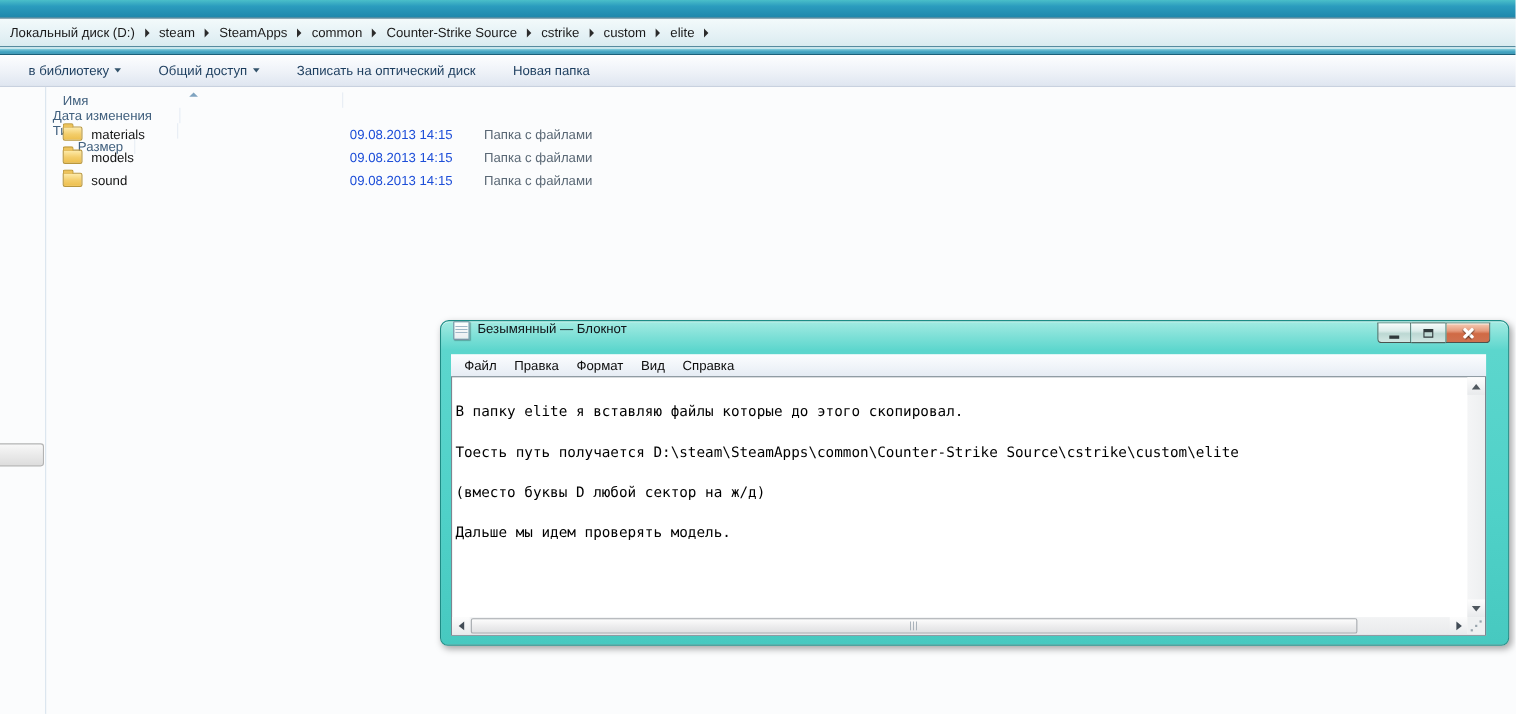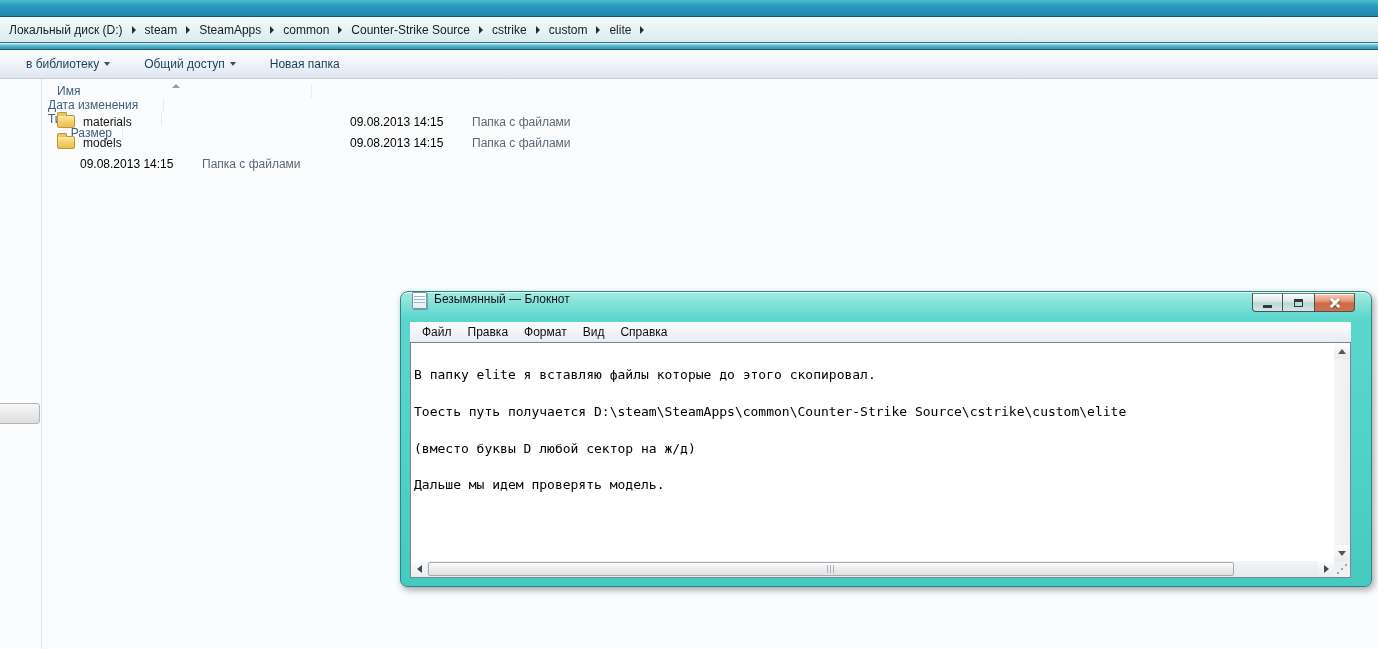--- a/index.html
+++ b/index.html
@@ -40,21 +40,21 @@
   .fh-name{width:270px;padding-left:15px;}
   .fh-date{width:122px;}
   .fh-type{width:120px;}
   .fh-size{width:81px;justify-content:flex-end;padding-right:10px;}
   .sortarrow{position:absolute;left:130px;top:0;width:0;height:0;border-bottom:4px solid #7fa3c0;
       border-left:4px solid transparent;border-right:4px solid transparent;}
   .filerows{position:absolute;left:42px;top:111px;font-size:12px;}
   .frow{display:flex;height:21px;align-items:center;cursor:default;}
   .fc{box-sizing:border-box;padding-left:6px;}
   .fc-name{width:270px;display:flex;align-items:center;gap:8px;padding-left:15px;color:#141414;}
-  .fc-date{width:122px;color:#000000;margin-left:32px;}
+  .fc-date{width:122px;color:#1d4ed8;}
   .fc-type{width:120px;color:#5a6875;}
   .fc-size{width:81px;color:#5a6875;}
   .folder{width:18px;height:13px;position:relative;flex:0 0 auto;
       background:linear-gradient(180deg,#fdeaa9,#f3cd6a 55%,#edbf4e);
       border:1px solid #b9973d;border-radius:1px 2px 2px 2px;box-sizing:border-box;}
   .folder::before{content:"";position:absolute;top:-4px;left:-1px;width:8px;height:3px;
       background:#edc35c;border:1px solid #b9973d;border-bottom:none;border-radius:2px 2px 0 0;}
 
   
   .notepad{position:absolute;left:400px;top:291px;width:972px;height:296px;box-sizing:border-box;
@@ -155,20 +155,23 @@
     <div class="toolbar">
       <div class="tb-item">
         <span>в библиотеку</span>
         <i class="dd"></i>
       </div>
       <div class="tb-item">
         <span>Общий доступ</span>
         <i class="dd"></i>
       </div>
       <div class="tb-item">
+        <span>Записать на оптический диск</span>
+      </div>
+      <div class="tb-item">
         <span>Новая папка</span>
       </div>
     </div>
 
     <div class="navsep"></div>
     <div class="navthumb"></div>
 
     <div class="filehead">
       <div class="fh fh-name">
         <i class="sortarrow"></i>
@@ -198,20 +201,24 @@
       <div class="frow">
         <div class="fc fc-name">
           <i class="folder"></i>
           <span>models</span>
         </div>
         <div class="fc fc-date">09.08.2013 14:15</div>
         <div class="fc fc-type">Папка с файлами</div>
         <div class="fc fc-size"></div>
       </div>
       <div class="frow">
+        <div class="fc fc-name">
+          <i class="folder"></i>
+          <span>sound</span>
+        </div>
         <div class="fc fc-date">09.08.2013 14:15</div>
         <div class="fc fc-type">Папка с файлами</div>
         <div class="fc fc-size"></div>
       </div>
     </div>
   </div>
 
   <div class="notepad">
     <div class="np-titlebar">
       <i class="np-icon"></i>

